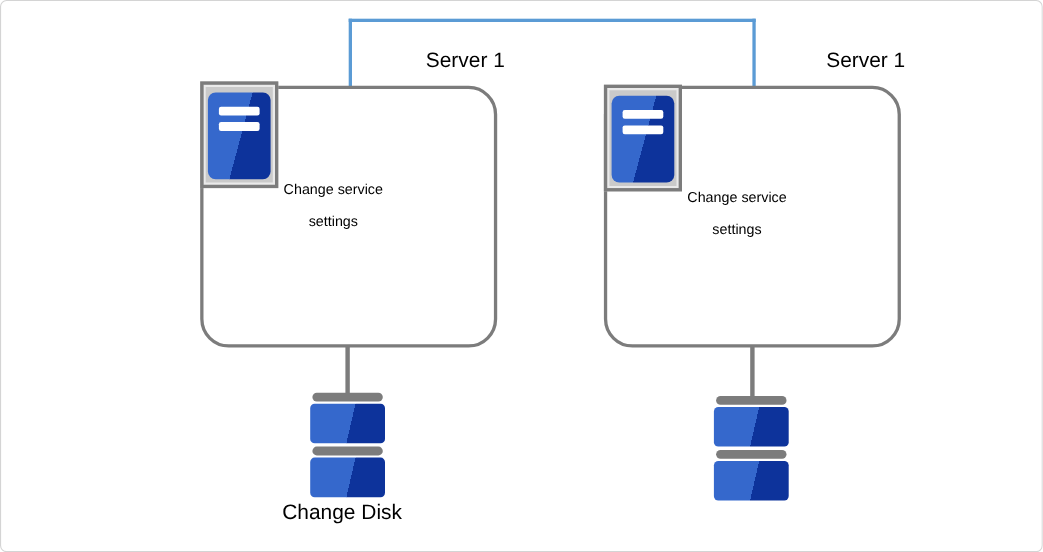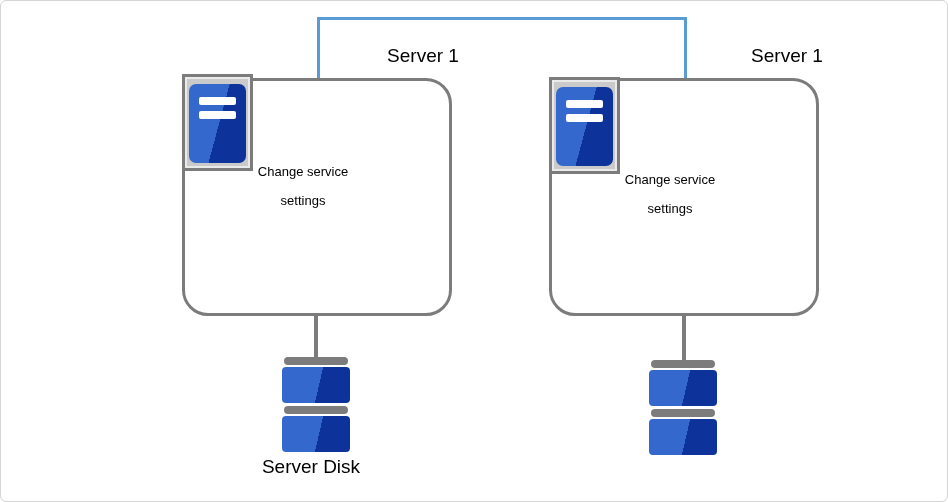--- a/index.html
+++ b/index.html
@@ -127,15 +127,15 @@
     <div class="dpill"></div>
     <div class="dblue"></div>
   </div>
   <div class="disk d2">
     <div class="dpill"></div>
     <div class="dblue"></div>
     <div class="dpill"></div>
     <div class="dblue"></div>
   </div>
 
-  <div class="mirrorlabel">Server Disk</div>
+  <div class="mirrorlabel">Change Disk</div>
 
 </div>
 
 </body></html>

